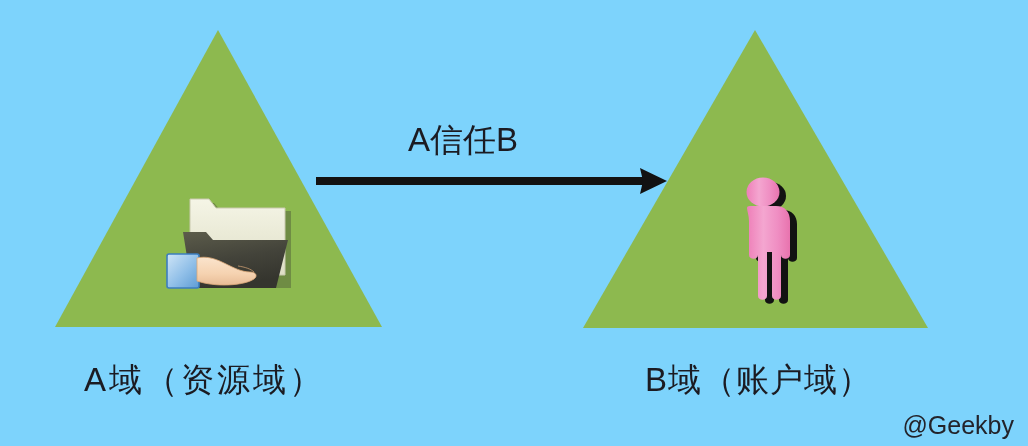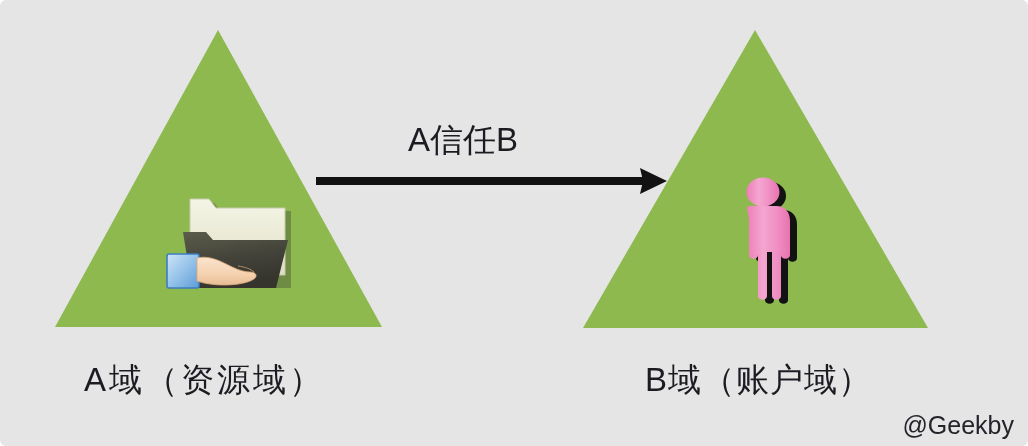--- a/index.html
+++ b/index.html
@@ -8,23 +8,22 @@
     padding: 0;
     background: #ffffff;
   }
   body {
     font-family: "Liberation Sans", "DejaVu Sans", sans-serif;
   }
   #canvas {
     position: relative;
     width: 1028px;
     height: 446px;
-    background: #e5e5e5;
+    background: #7dd3fc;
     overflow: hidden;
-    border-radius: 6px;
   }
   .stage-svg {
     position: absolute;
     left: 0;
     top: 0;
     width: 1028px;
     height: 446px;
   }
   .domain-label {
     position: absolute;

